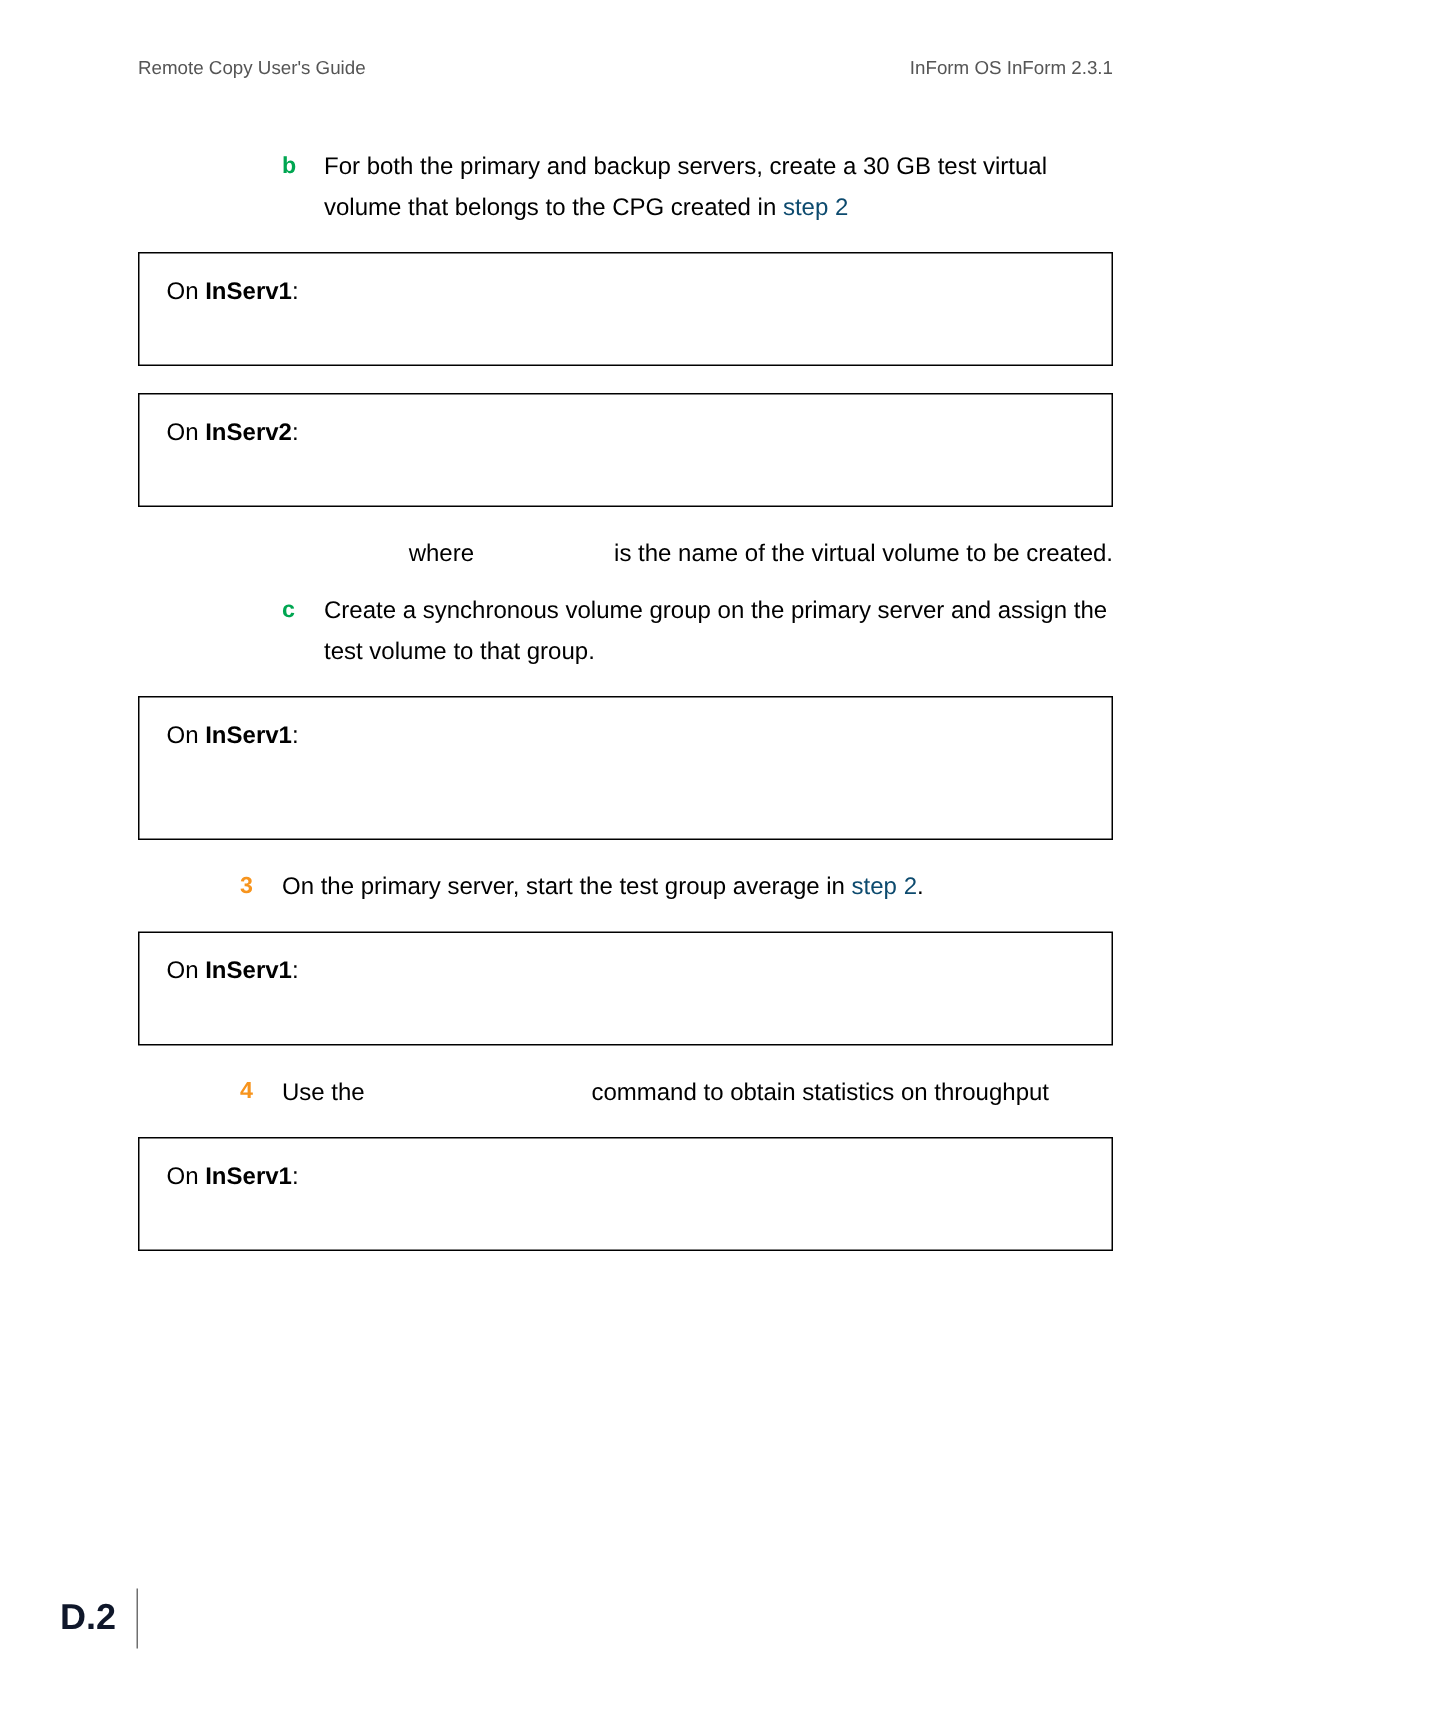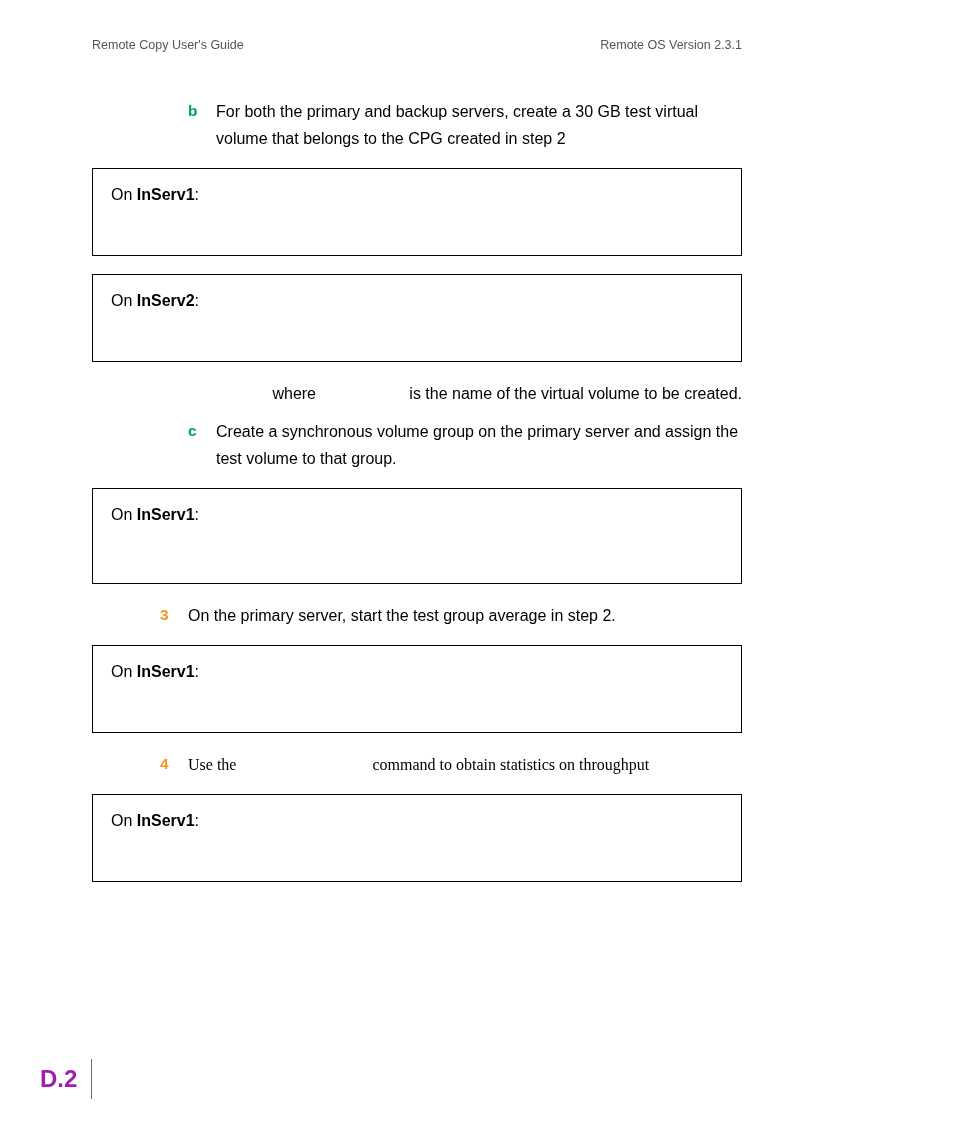--- a/index.html
+++ b/index.html
@@ -41,27 +41,27 @@
     text-align: left;
     font-size: 15.5px;
   }
   .step-marker.orange {
     color: #f7941d;
   }
   .step-body {
     flex: 1;
   }
   .link {
-    color: #000000;
+    color: #0c4a6e;
     margin-top: 48px;
   }
   .code-box {
     border: 1px solid #000;
     margin: 16px 0 18px 0;
-    padding: 14px 18px 48px 18px;
+    padding: 14px 18px 36px 18px;
     font-size: 16px;
     line-height: 1.5;
     margin-left: -68px;
   }
   .para {
     font-size: 16px;
     line-height: 1.7;
     margin-bottom: 10px;
   }
   .para.indent {
@@ -71,38 +71,38 @@
   .page-number {
     position: absolute;
     left: 40px;
     bottom: 46px;
     display: flex;
     align-items: center;
   }
   .pn-text {
     font-size: 24px;
     font-weight: 700;
-    color: #a21caf;
+    color: #0f172a;
     padding-right: 14px;
   }
   .pn-rule {
     width: 1px;
     height: 40px;
     background: #6f6f6f;
   }
   b { font-weight:700; }
 </style>
 </head>
 <body>
 
 <div class="page">
 
   <div class="header">
     <span>Remote Copy User's Guide</span>
-    <span>Remote OS Version 2.3.1</span>
+    <span>InForm OS InForm 2.3.1</span>
   </div>
 
   <div class="content">
 
     <div class="step-row" style="margin-left:28px;">
       <div class="step-marker">b</div>
       <div class="step-body">
         <span>For both the primary and backup servers, create a 30 GB test virtual volume that belongs to the CPG created in </span><span class="link">step 2</span>
       </div>
     </div>
@@ -138,21 +138,21 @@
       </div>
     </div>
 
     <div class="code-box">
       <span>On </span><b>InServ1</b><span>:</span>
     </div>
 
     <div class="step-row" style="margin-left:0;">
       <div class="step-marker orange">4</div>
       <div class="step-body">
-        <span style="white-space: pre; font-family: Liberation Serif, serif;">Use the                                  command to obtain statistics on throughput</span>
+        <span style="white-space: pre;">Use the                                  command to obtain statistics on throughput</span>
       </div>
     </div>
 
     <div class="code-box">
       <span>On </span><b>InServ1</b><span>:</span>
     </div>
 
 
   </div>
 

